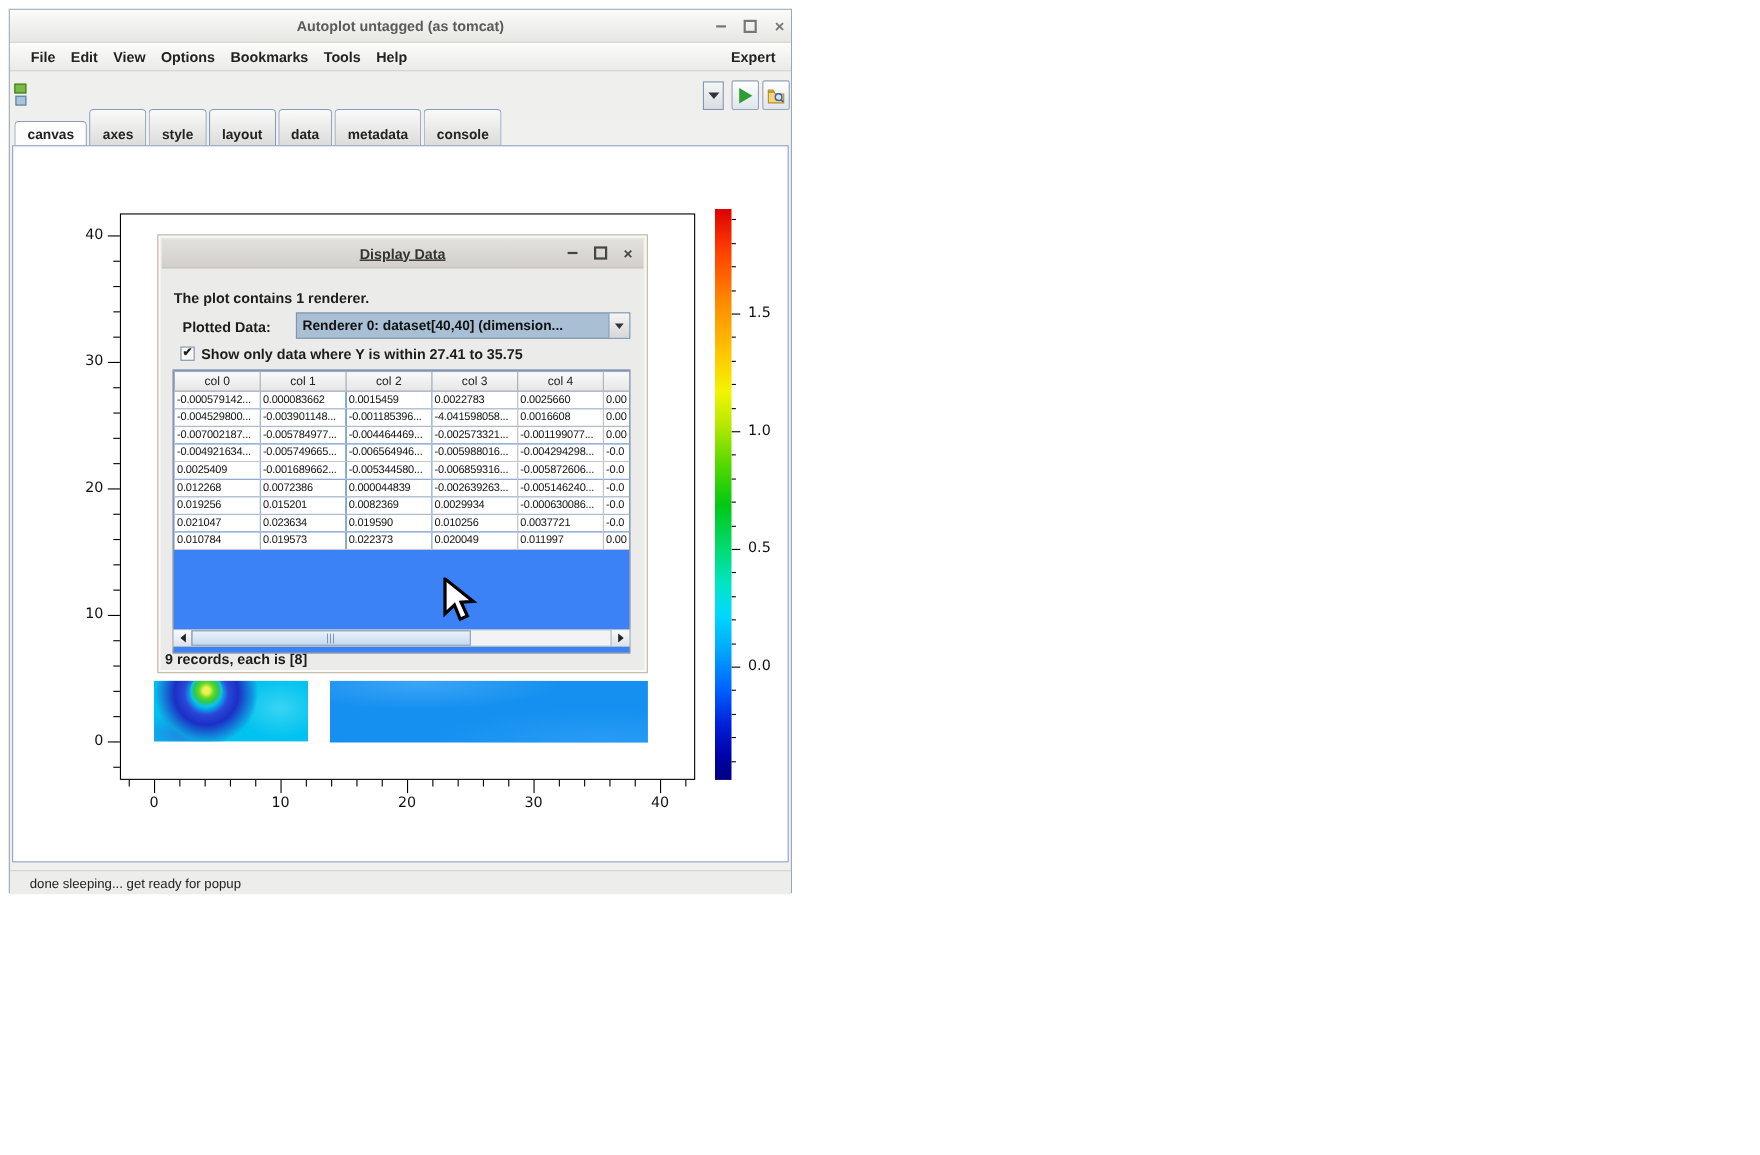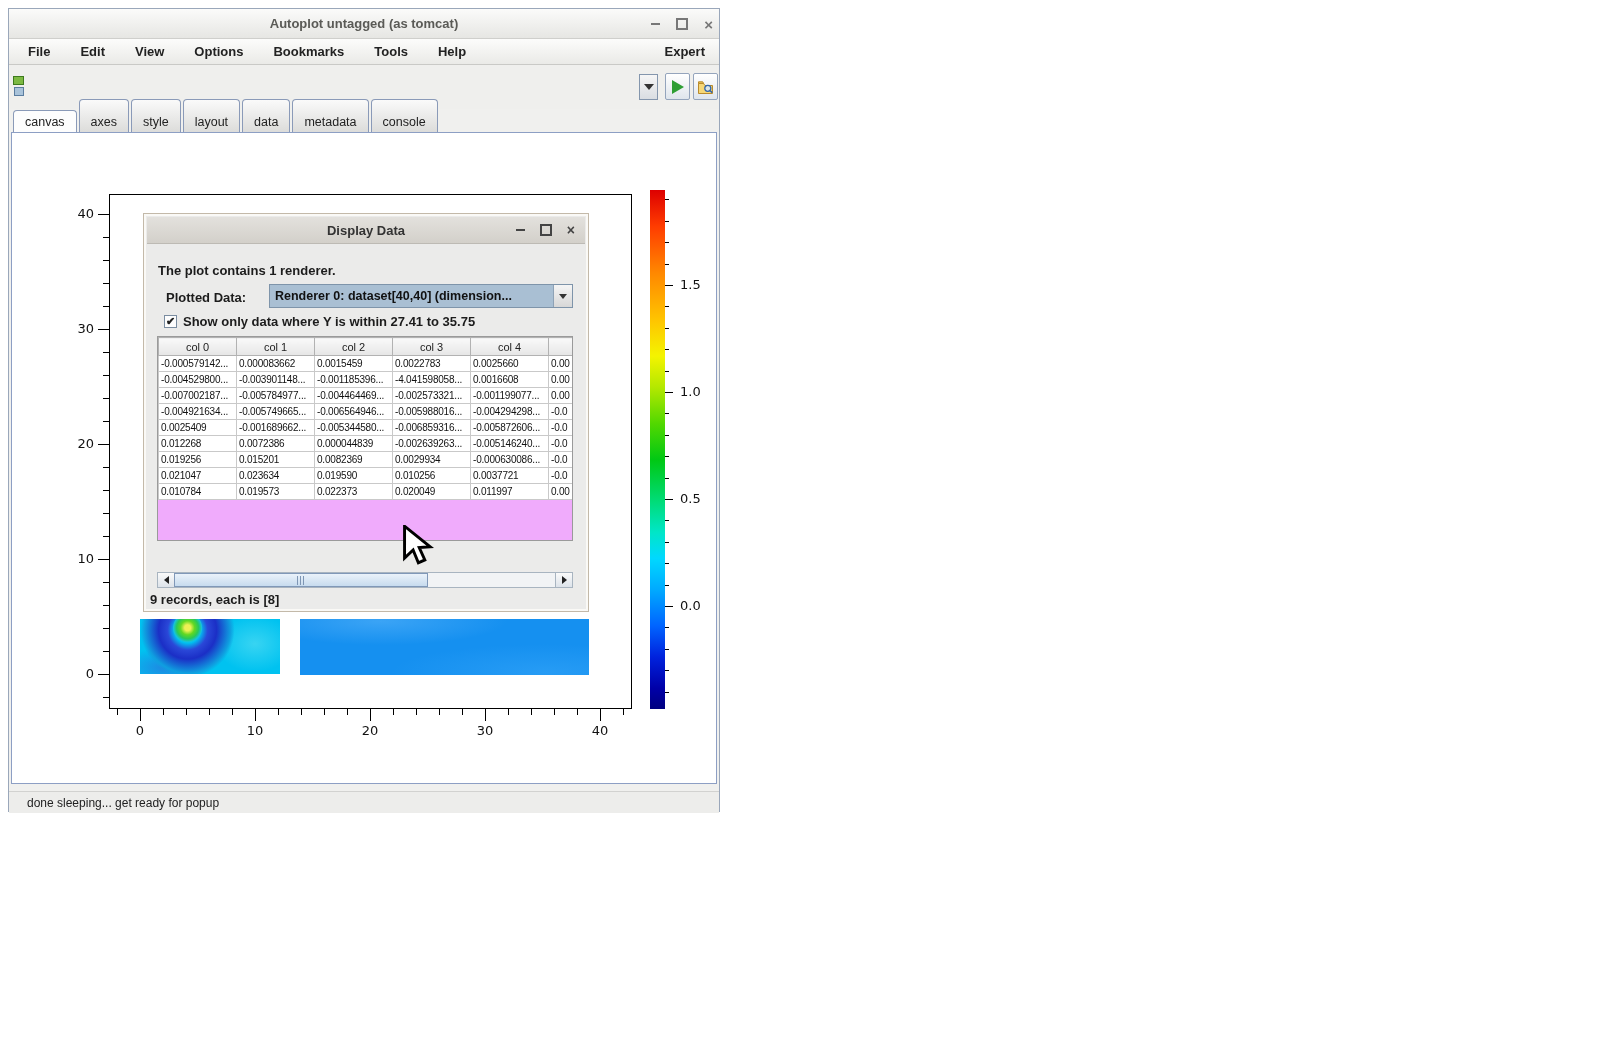--- a/index.html
+++ b/index.html
@@ -34,21 +34,21 @@
        display:flex;align-items:center;justify-content:center;}
   .arr-down{width:0;height:0;border-left:5px solid transparent;border-right:5px solid transparent;
        border-top:6px solid #333;}
   .tool-btn{position:absolute;top:8px;width:25px;height:27px;box-sizing:border-box;
        border:1px solid #94a4bc;background:linear-gradient(#ffffff,#dfe5ec);border-radius:2px;
        display:flex;align-items:center;justify-content:center;}
   .play-tri{width:0;height:0;border-top:7px solid transparent;border-bottom:7px solid transparent;
        border-left:12px solid #2e9e33;}
   
   .tab-strip{position:absolute;left:4px;top:100px;height:23px;display:flex;gap:2px;align-items:flex-end;}
-  .tab{font-size:12.5px;font-weight:normal;color:#222;padding:15px 11px 3px 11px;
+  .tab{font-size:12.5px;font-weight:bold;color:#222;padding:15px 11px 3px 11px;
        border:1px solid #8a9ab8;border-bottom:none;border-radius:4px 4px 0 0;
        background:linear-gradient(#fafafa,#dcdcda);}
   .tab.active{background:#fdfdfd;padding-top:4px;}
   
   .canvas-panel{position:absolute;left:2px;top:123px;width:706px;height:652px;background:#ffffff;
        border:1px solid #8d9fc4;box-sizing:border-box;}
   .plot-box{position:absolute;left:97px;top:61px;width:523px;height:515px;border:1px solid #000;
        box-sizing:border-box;background:#fff;}
   .tickx{position:absolute;width:1px;background:#000;}
   .ticky{position:absolute;height:1px;background:#000;}
@@ -71,39 +71,39 @@
   .hm-right{position:absolute;left:288px;top:486px;width:289px;height:56px;
        background:
         radial-gradient(ellipse 180px 34px at 28% 4%, rgba(90,180,250,.55) 0%, rgba(0,0,0,0) 70%),
         radial-gradient(ellipse 220px 40px at 85% 95%, rgba(60,170,250,.45) 0%, rgba(0,0,0,0) 70%),
         #1590f0;}
   
   .dialog{position:absolute;left:131px;top:80px;width:446px;height:399px;background:#ebebea;
        border:1px solid #c3b9a9;box-shadow:inset 0 0 0 2px #faf9f6;box-sizing:border-box;z-index:5;}
   .dlg-title{position:absolute;left:3px;top:3px;right:3px;height:26px;
        background:linear-gradient(#e3e1dd,#d3d0ca);border-bottom:1px solid #bdbab4;
-       display:flex;align-items:center;justify-content:center;}
+       display:flex;align-items:center;justify-content:center;text-decoration:underline;}
   .dlg-title .t{font-size:13px;font-weight:bold;color:#333;}
   .dlg-controls{position:absolute;right:10px;top:0;height:26px;display:flex;align-items:center;gap:15px;}
   .dlg-controls .glyph-min{background:#444;}
   .dlg-controls .glyph-max{border-color:#444;}
   .dlg-controls .glyph-close{color:#444;font-size:14px;}
   .dlg-text1{position:absolute;left:14px;top:49px;font-size:13px;font-weight:bold;color:#1c1c1c;}
   .dlg-plotted-label{position:absolute;left:22px;top:76px;font-size:13px;font-weight:bold;color:#1c1c1c;}
   .dlg-combo{position:absolute;left:125px;top:70px;width:304px;height:24px;box-sizing:border-box;
        border:1px solid #7e94aa;background:#a9bfd3;display:flex;align-items:center;justify-content:space-between;}
   .dlg-combo .val{flex:1;font-size:12.5px;font-weight:bold;color:#111;padding:0 5px;
        white-space:nowrap;overflow:hidden;}
   .dlg-combo .arr{width:18px;align-self:stretch;border-left:1px solid #8ea2b6;
        background:linear-gradient(#f5f5f5,#d7d7d7);display:flex;align-items:center;justify-content:center;}
   .dlg-check-row{position:absolute;left:20px;top:100px;display:flex;align-items:center;gap:6px;}
   .checkbox{width:13px;height:13px;box-sizing:border-box;border:1px solid #7a8ca0;background:#fdfdfd;
        font-size:11px;font-weight:bold;color:#222;line-height:11px;text-align:center;}
   .check-label{font-size:13px;font-weight:bold;color:#1c1c1c;}
-  .tbl-wrap{position:absolute;left:13px;top:122px;width:416px;height:205px;background:#f0abfc;
+  .tbl-wrap{position:absolute;left:13px;top:122px;width:416px;height:258px;background:#3b82f6;
        border:1px solid #9a9a9a;box-sizing:border-box;overflow:hidden;}
   table.grid{border-collapse:collapse;table-layout:fixed;width:414px;}
   table.grid th{height:17px;font-size:11px;font-weight:normal;color:#222;text-align:center;
        background:linear-gradient(#f9f9f9,#e6e6e6);border:1px solid #b2b2b2;padding:0;}
   table.grid td{height:13px;font-size:10px;letter-spacing:-0.2px;color:#111;text-align:left;
        padding:1px 2px;border:1px solid #c9c9c9;white-space:nowrap;overflow:hidden;background:#fff;}
   .hscroll{position:absolute;left:13px;top:358px;width:416px;height:16px;box-sizing:border-box;
        border:1px solid #a8b4c0;background:#f1f3f5;}
   .sb-btn{position:absolute;top:0;width:16px;height:14px;background:linear-gradient(#fafafa,#dde3ea);
        border-right:1px solid #a8b4c0;display:flex;align-items:center;justify-content:center;}
@@ -132,21 +132,21 @@
     <div class="title-bar">
       <span class="t">Autoplot untagged (as tomcat)</span>
       <div class="win-controls">
         <span class="glyph-min"></span>
         <span class="glyph-max"></span>
         <span class="glyph-close">×</span>
       </div>
     </div>
 
     <div class="menu-bar">
-      <span id="menu-items" style="display:flex;gap:16px;">
+      <span id="menu-items" style="display:flex;gap:0;">
           <span class="menu-item">File</span>
           <span class="menu-item">Edit</span>
           <span class="menu-item">View</span>
           <span class="menu-item">Options</span>
           <span class="menu-item">Bookmarks</span>
           <span class="menu-item">Tools</span>
           <span class="menu-item">Help</span>
         </span>
       <span class="menu-right">Expert</span>
     </div>

